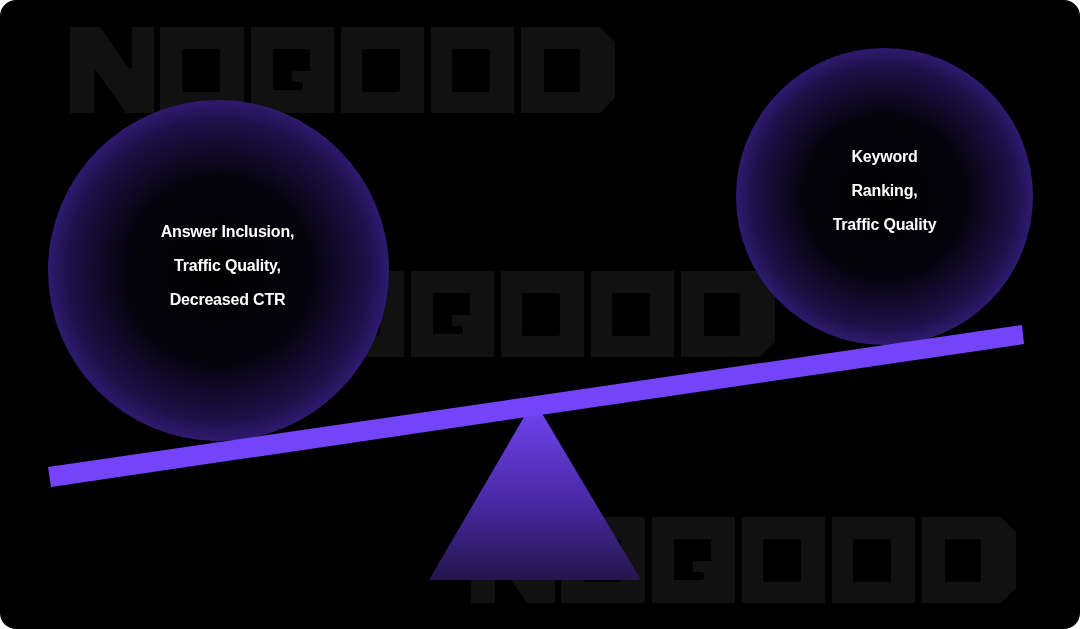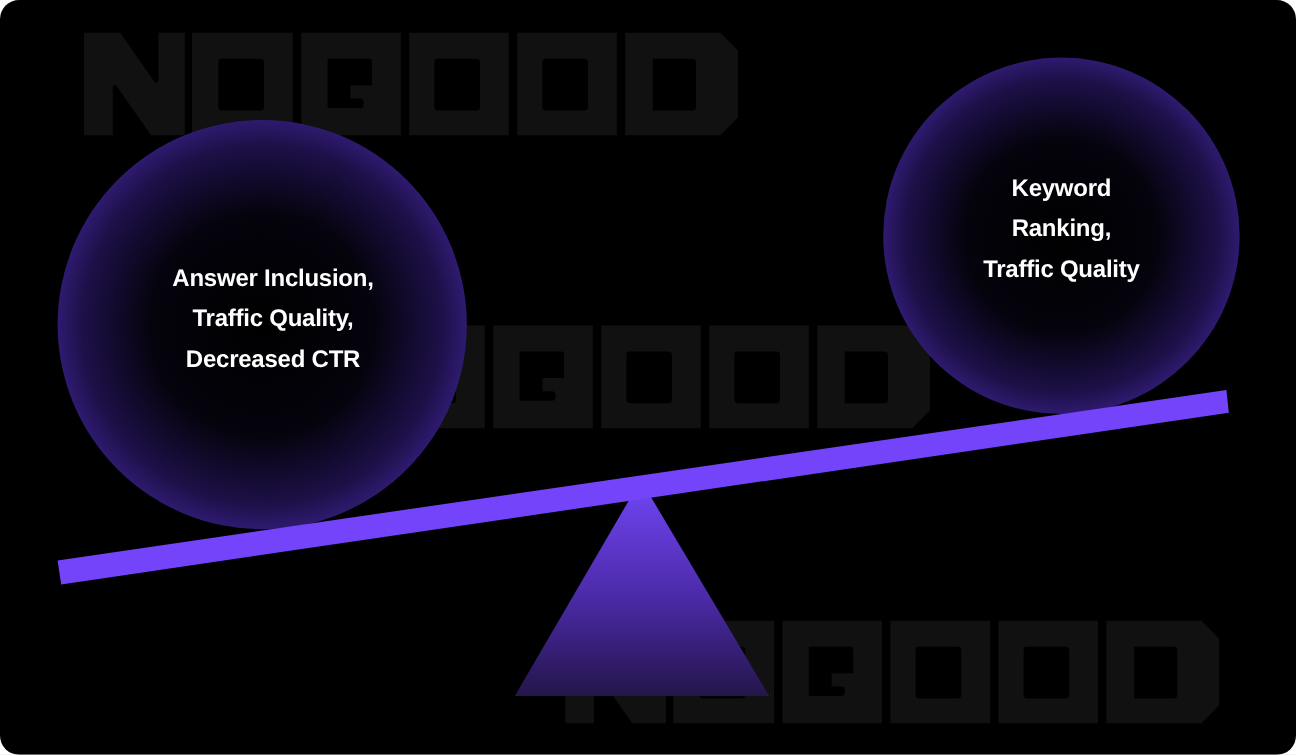--- a/index.html
+++ b/index.html
@@ -8,21 +8,21 @@
     position: relative; width: 1080px; height: 629px;
     background: #000000; border-radius: 16px; overflow: hidden;
     font-family: "Liberation Sans", sans-serif;
   }
   .watermark { position: absolute; }
   .scene { position: absolute; left: 0; top: 0; }
   .bubble {
     position: absolute; border-radius: 50%;
     display: flex; align-items: center; justify-content: center;
     text-align: center; color: #ffffff; font-weight: bold;
-    font-size: 20px; line-height: 34px;
+    font-size: 16px; line-height: 34px;
     background: radial-gradient(circle at 50% 50%, #000000 0%, #05030c 38%, #1d1048 62%, #4a2bb0 85%, #6d44f0 100%);
   }
   .bubble-text { white-space: pre-line; letter-spacing: -0.2px; }
   .bubble-left { left: 48px; top: 100px; width: 341px; height: 341px; }
   .bubble-left .bubble-text { margin-top: -10px; margin-left: 18px; }
   .bubble-right { left: 736px; top: 48px; width: 297px; height: 297px; }
   .bubble-right .bubble-text { margin-top: -12px; }
 </style>
 </head>
 <body>

